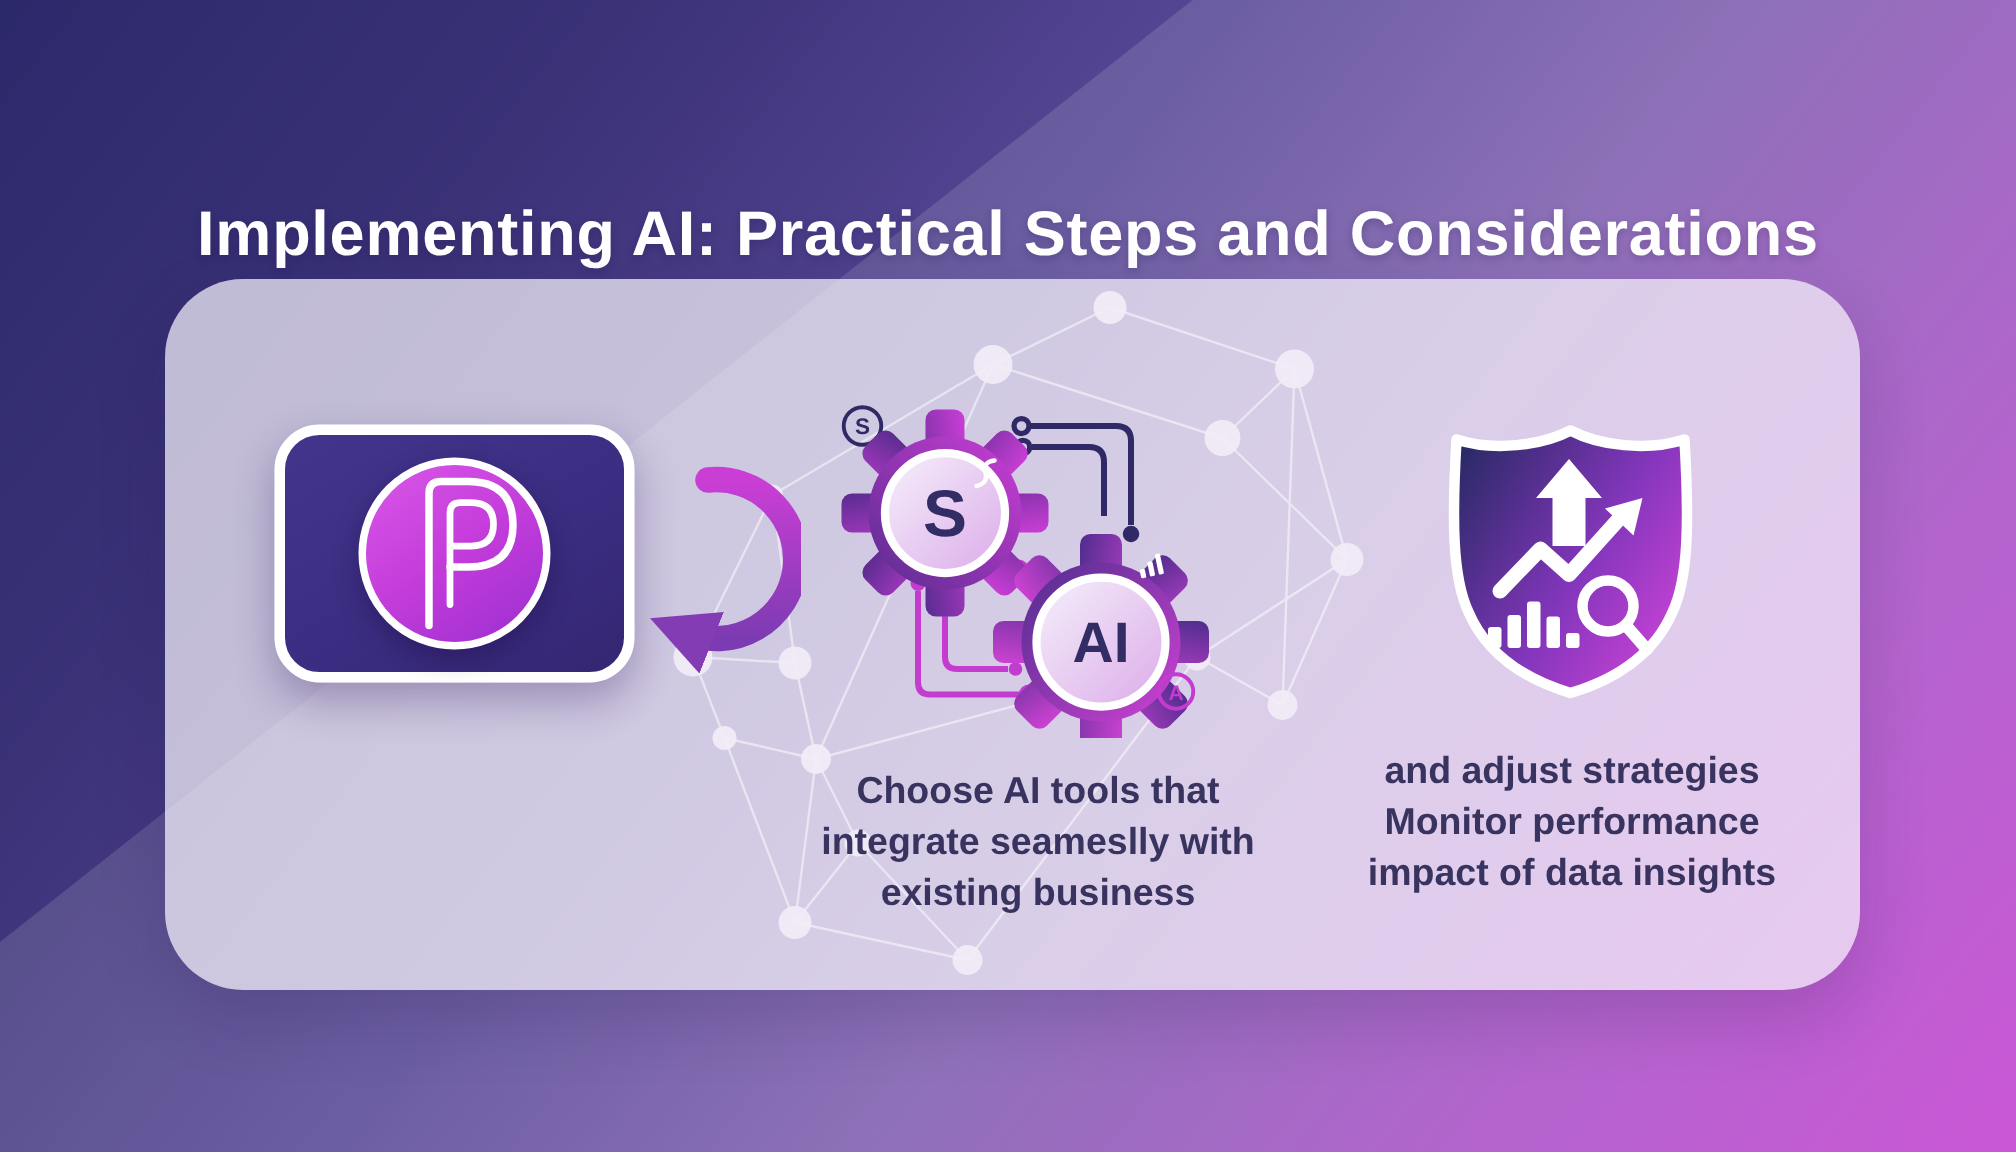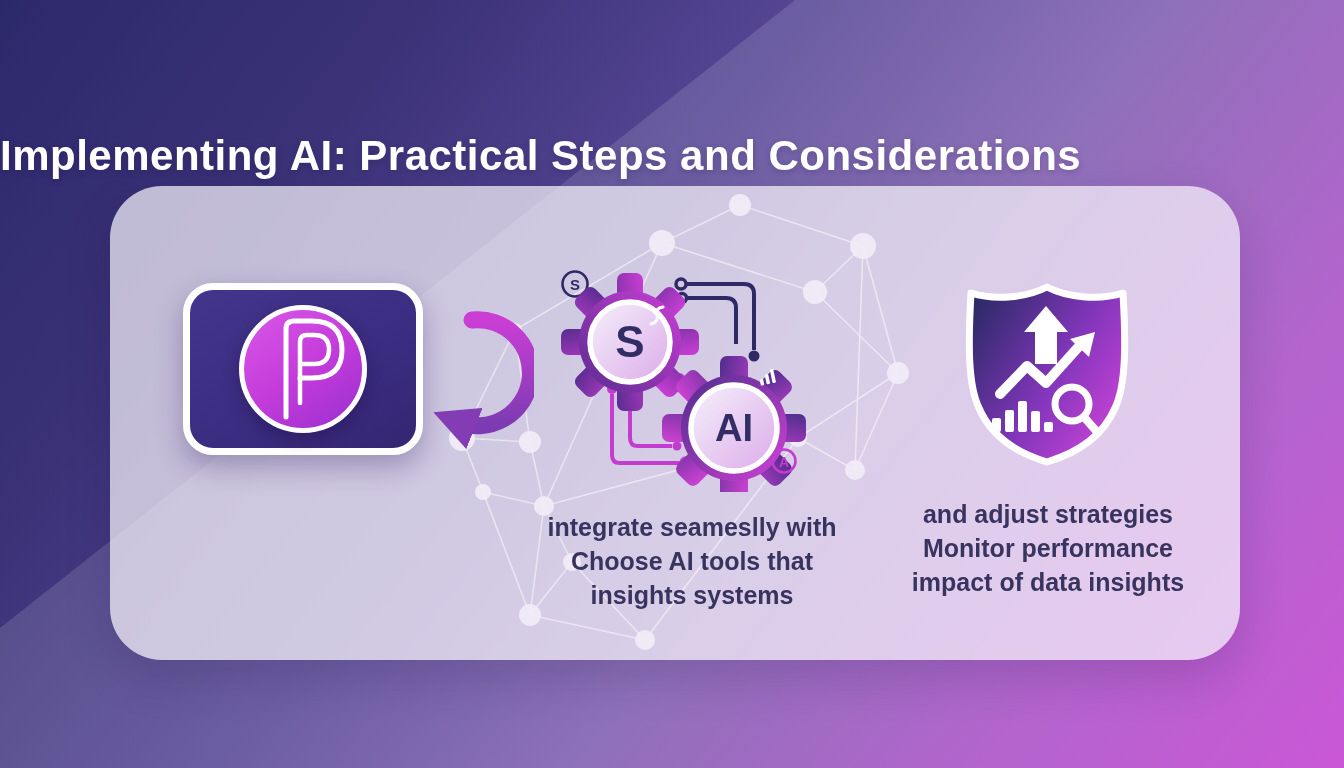--- a/index.html
+++ b/index.html
@@ -11,21 +11,21 @@
     position:absolute;inset:0;
     background:linear-gradient(128deg,#2c296b 0%,#3b3278 22%,#564694 42%,#7d5cae 60%,#a64fc5 80%,#c33fd1 100%);
   }
   .bg-band{
     position:absolute;inset:0;
     background:rgba(255,255,255,0.13);
     clip-path:polygon(795px 0,1344px 0,1344px 768px,0 768px,0 628px);
   }
   .title{
     position:absolute;top:104px;left:0;width:100%;
-    color:#ffffff;font-size:42px;font-weight:700;
+    text-align:center;color:#ffffff;font-size:42px;font-weight:700;
     letter-spacing:0.5px;text-shadow:0 2px 6px rgba(30,15,70,0.25);margin-top:28px;
   }
   .card{
     position:absolute;left:110px;top:186px;width:1130px;height:474px;
     border-radius:52px;background:rgba(247,243,251,0.72);
     box-shadow:0 18px 45px rgba(35,15,70,0.18);
     overflow:hidden;
   }
   .net{position:absolute;inset:0;}
   .p-card{
@@ -208,23 +208,23 @@
       <rect x="82" y="140" width="9" height="10" rx="2"></rect>
     </g>
 
     <g stroke="#ffffff" fill="none">
       <circle cx="110" cy="122" r="17" stroke-width="7"></circle>
       <line x1="122" y1="135" x2="136" y2="151" stroke-width="8" stroke-linecap="round"></line>
     </g>
   </svg>
 
   <div class="cap cap-2">
+    <div>Choose AI tools that</div>
     <div>integrate seameslly with</div>
-    <div>Choose AI tools that</div>
-    <div>insights systems</div>
+    <div>existing business</div>
   </div>
   <div class="cap cap-3">
     <div>and adjust strategies</div>
     <div>Monitor performance</div>
     <div>impact of data insights</div>
   </div>
 
 </div>
 
 </body></html>

